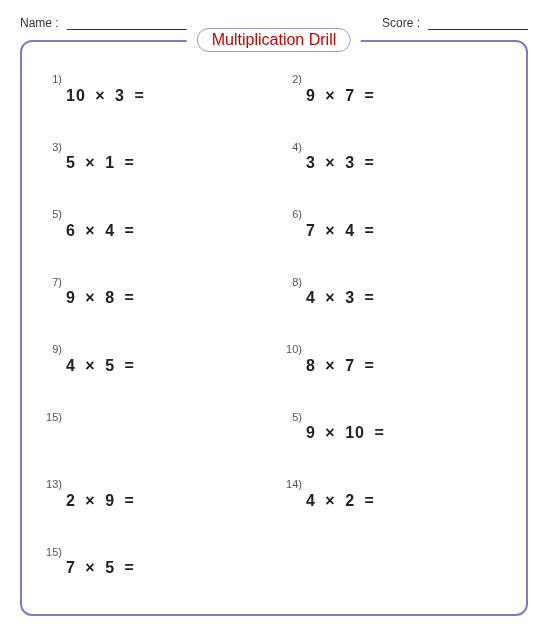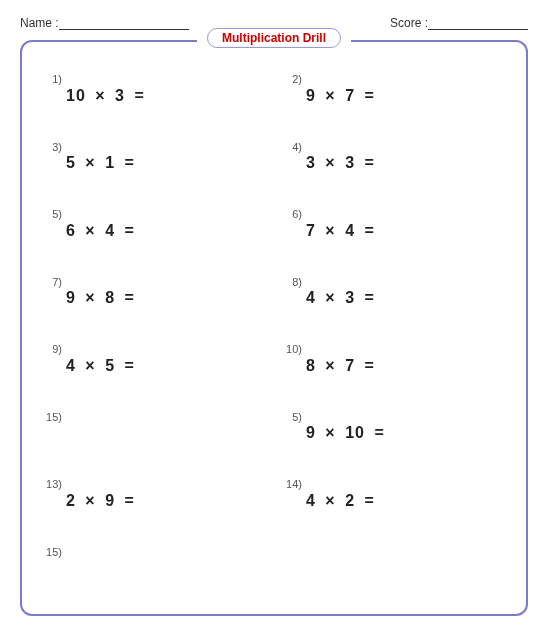--- a/index.html
+++ b/index.html
@@ -26,21 +26,21 @@
       align-items: center;
       margin-bottom: 10px;
       font-size: 12px;
       color: #333;
     }
 
     .top-bar .name-section,
     .top-bar .score-section {
       display: flex;
       align-items: center;
-      gap: 0;
+      gap: 8px;
     }
 
     .top-bar .underline {
       display: inline-block;
       width: 130px;
       border-bottom: 1px solid #333;
       height: 14px;
     }
 
     .score-section .underline {
@@ -61,22 +61,22 @@
     .worksheet-title {
       position: absolute;
       top: -14px;
       left: 50%;
       transform: translateX(-50%);
       background: #fff;
       padding: 0 10px;
     }
 
     .worksheet-title span {
-      font-size: 12px;
-      font-weight: bold;
+      font-size: 16px;
+      font-weight: normal;
       color: #cc0000;
       border: 1.5px solid #9999dd;
       border-radius: 20px;
       padding: 2px 14px;
       display: inline-block;
     }
 
     .problems-grid {
       margin-top: 20px;
       display: grid;
@@ -192,15 +192,16 @@
       <div class="problem-cell">
         <span class="problem-num">13)</span>
         <span class="problem-expr">2 <span class="times-sign">×</span> 9 <span class="eq-sign">=</span></span>
       </div>
       <div class="problem-cell">
         <span class="problem-num">14)</span>
         <span class="problem-expr">4 <span class="times-sign">×</span> 2 <span class="eq-sign">=</span></span>
       </div>
       <div class="problem-cell" style="grid-column: 1 / 2;">
         <span class="problem-num">15)</span>
+        <span class="problem-expr">7 <span class="times-sign">×</span> 5 <span class="eq-sign">=</span></span>
       </div>
     </div>
 </div>
 
 </body></html>

